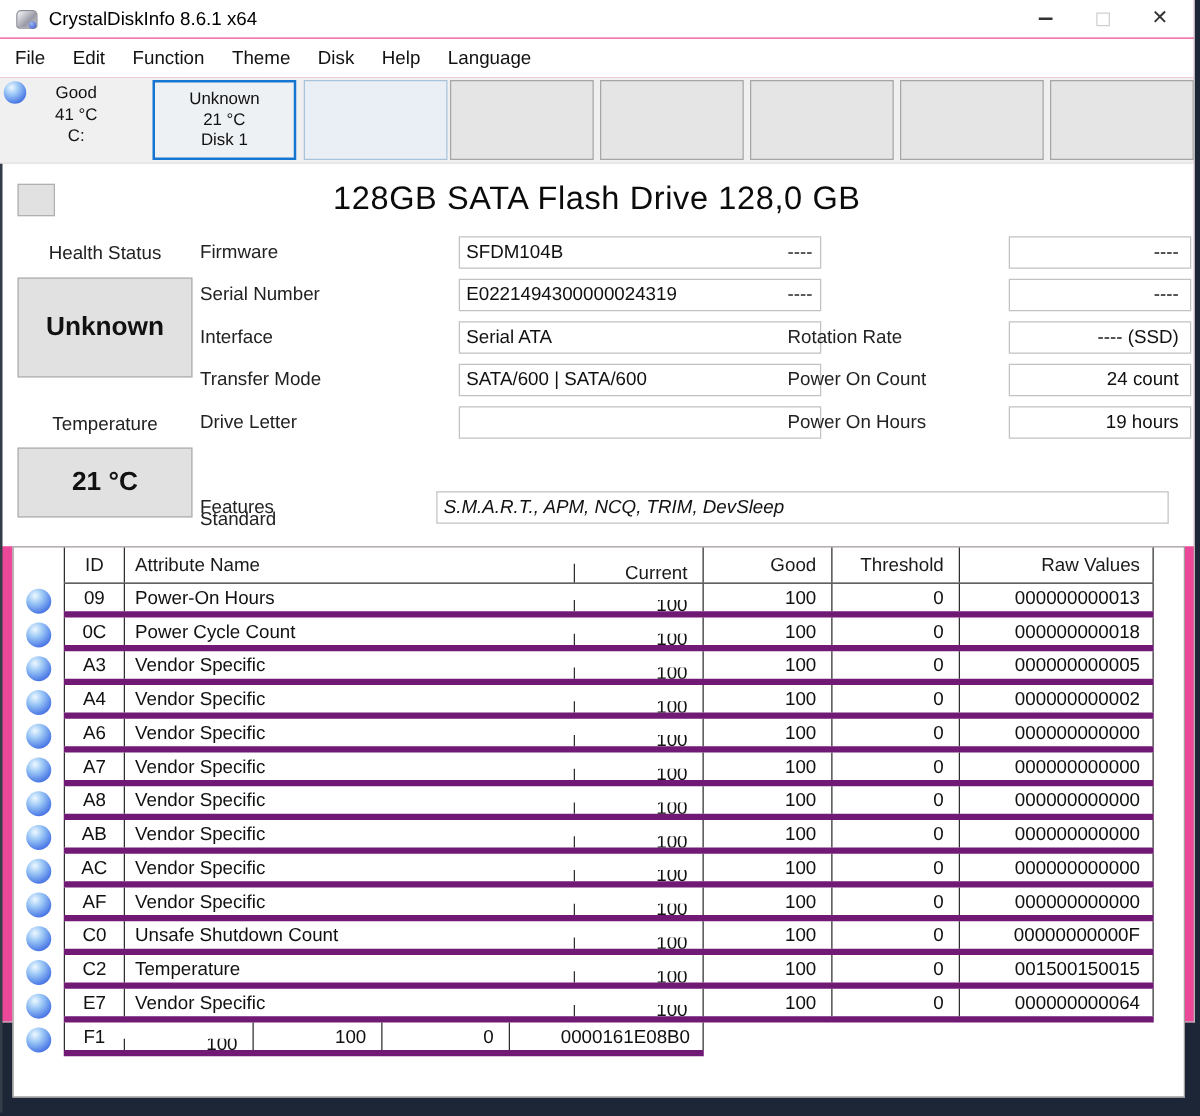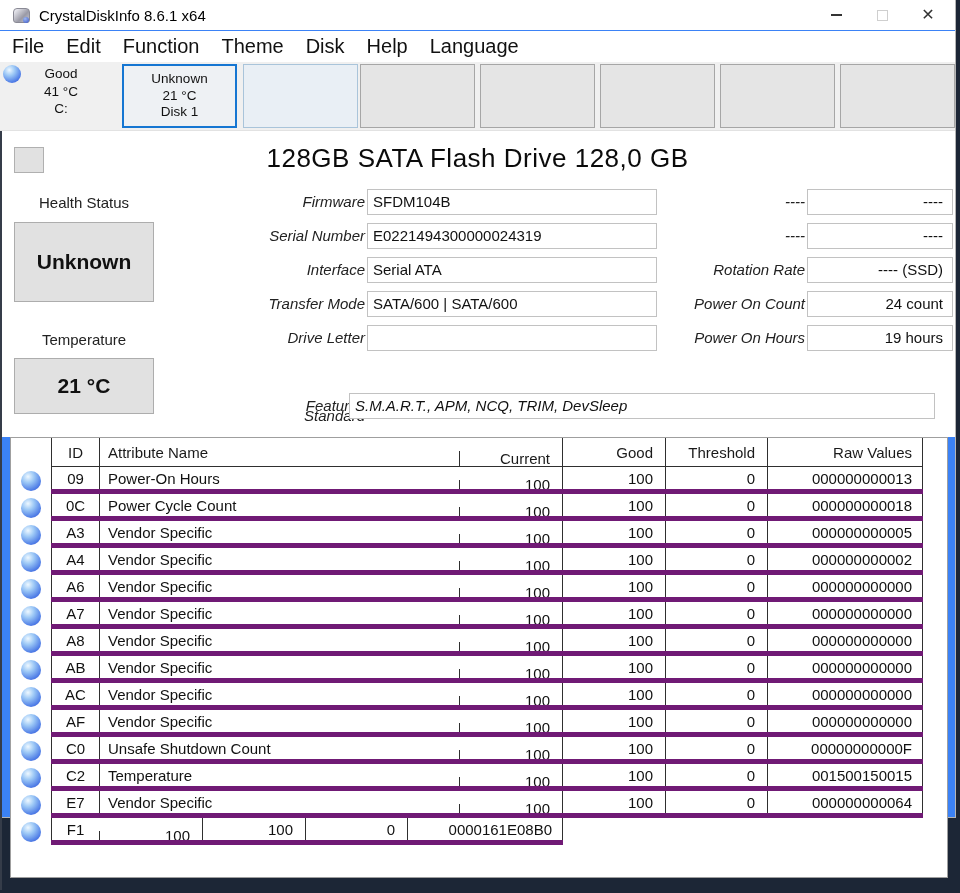--- a/index.html
+++ b/index.html
@@ -7,21 +7,21 @@
   body {
     background: #1c2636;
     font-family: "Liberation Sans", sans-serif;
     color: #1a1a1a;
     overflow: hidden;
     position: relative;
   }
   .window {
     position: absolute; left: 0; top: 0;
     width: 956px; height: 818px;
-    background: #3b82f6;
+    background: #ec4899;
     border-right: 1px solid #b5b5b5;
     border-bottom: 1px solid #b5b5b5;
   }
   
   .titlebar {
     position: absolute; left:0; top:0; width:100%; height:30px;
     display:flex; align-items:center; background:#fff;
   }
   .app-icon {
     width:17px; height:15px; margin-left:13px; position:relative;
@@ -38,21 +38,21 @@
   .win-controls { position:absolute; right:4px; top:0; height:30px; display:flex; }
   .win-btn { width:46px; height:30px; display:flex; align-items:center; justify-content:center; }
   .min-glyph { width:11px; height:0; border-top:2px solid #333; display:block; }
   .max-glyph { width:11px; height:11px; border:1px solid #cfcfcf; display:block; }
   .close-glyph { font-size:16px; color:#333; line-height:1; }
   
   .menubar {
     position:absolute; left:0; top:31px; width:100%; height:31px;
     display:flex; align-items:center; background:#fff; padding-left:1px;
   }
-  .menu-item { font-size:20px; padding:5px 11px; color:#111; }
+  .menu-item { font-size:15px; padding:5px 11px; color:#111; }
   
   .diskstrip {
     position:absolute; left:0; top:62px; width:100%; height:69px;
     background:#f0f0f0; border-bottom:1px solid #e2e2e2;
   }
   .orb {
     border-radius:50%;
     background: radial-gradient(circle at 35% 28%, #eef8ff 0%, #9cc8f6 32%, #4e7ce6 72%, #4a55cd 100%);
   }
   .disk-current { position:absolute; left:0; top:0; width:122px; height:69px; }
@@ -69,21 +69,21 @@
   .edge-left { position:absolute; left:0; top:131px; width:2px; height:759px; background:#353c49; }
   .mini-box { position:absolute; left:14px; top:16px; width:30px; height:26px;
     background:#e1e1e1; border:1px solid #b0b0b0; }
   .drive-title { position:absolute; left:0; top:12px; width:100%; text-align:center;
     font-size:26px; color:#0b0b0b; letter-spacing:0.5px; }
   .side-label { position:absolute; left:14px; width:140px; text-align:center; font-size:15px; color:#222; }
   .big-btn { position:absolute; left:14px; width:140px; background:#e1e1e1; border:1px solid #adadad;
     display:flex; align-items:center; justify-content:center; font-weight:bold; font-size:21px; color:#111; }
   .f-row { position:absolute; height:26px; }
   .f-label { position:absolute; top:0; height:26px; line-height:26px; font-size:15px; color:#222;
-    text-align:right;font-style:italic; }
+    text-align:left; }
   .f-value { position:absolute; top:0; height:26px; line-height:24px; font-size:15px; color:#111;
     background:#fff; border:1px solid #c2c2c2; padding:0 5px; white-space:nowrap; overflow:hidden; }
   .f-value.right { text-align:right; padding-right:9px; }
   
   .smart {
     position:absolute; left:10px; top:437px; width:938px; height:441px;
     border:1px solid #9f9f9f; background:#fff;
   }
   .t-row { display:flex; align-items:stretch; }
   .orb-cell { width:40px; display:flex; align-items:center; justify-content:center; flex:0 0 40px; }

